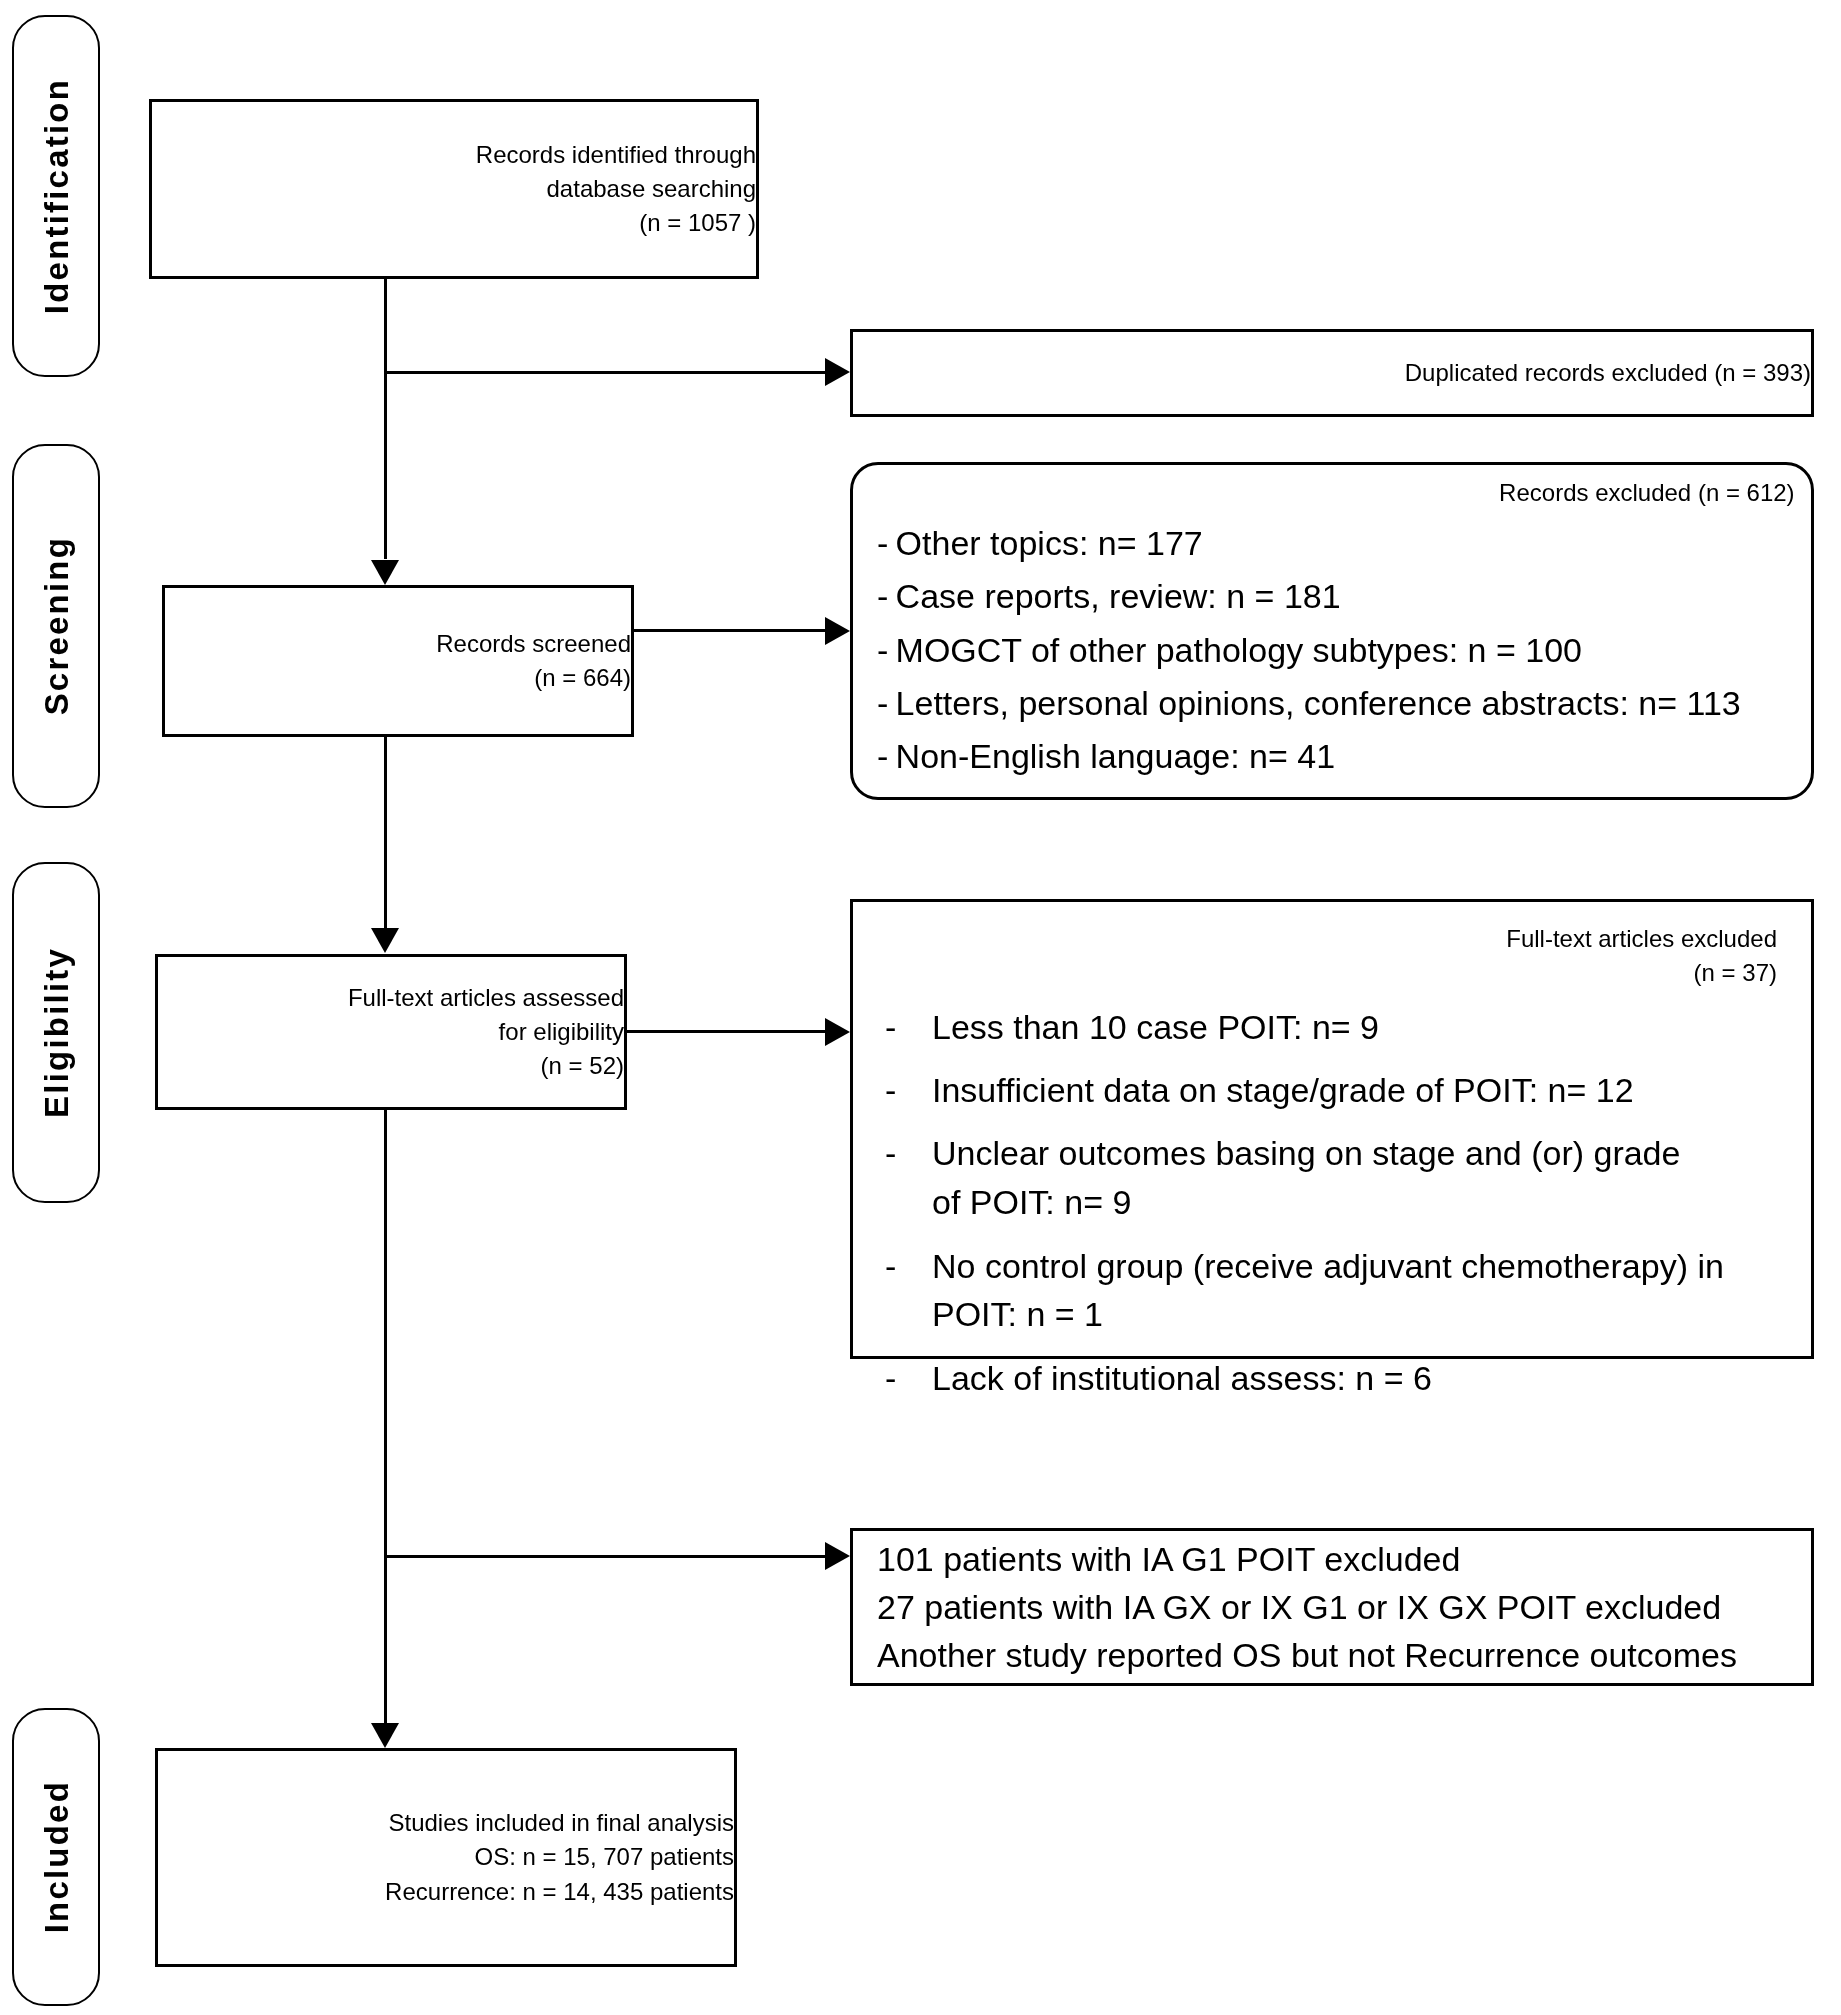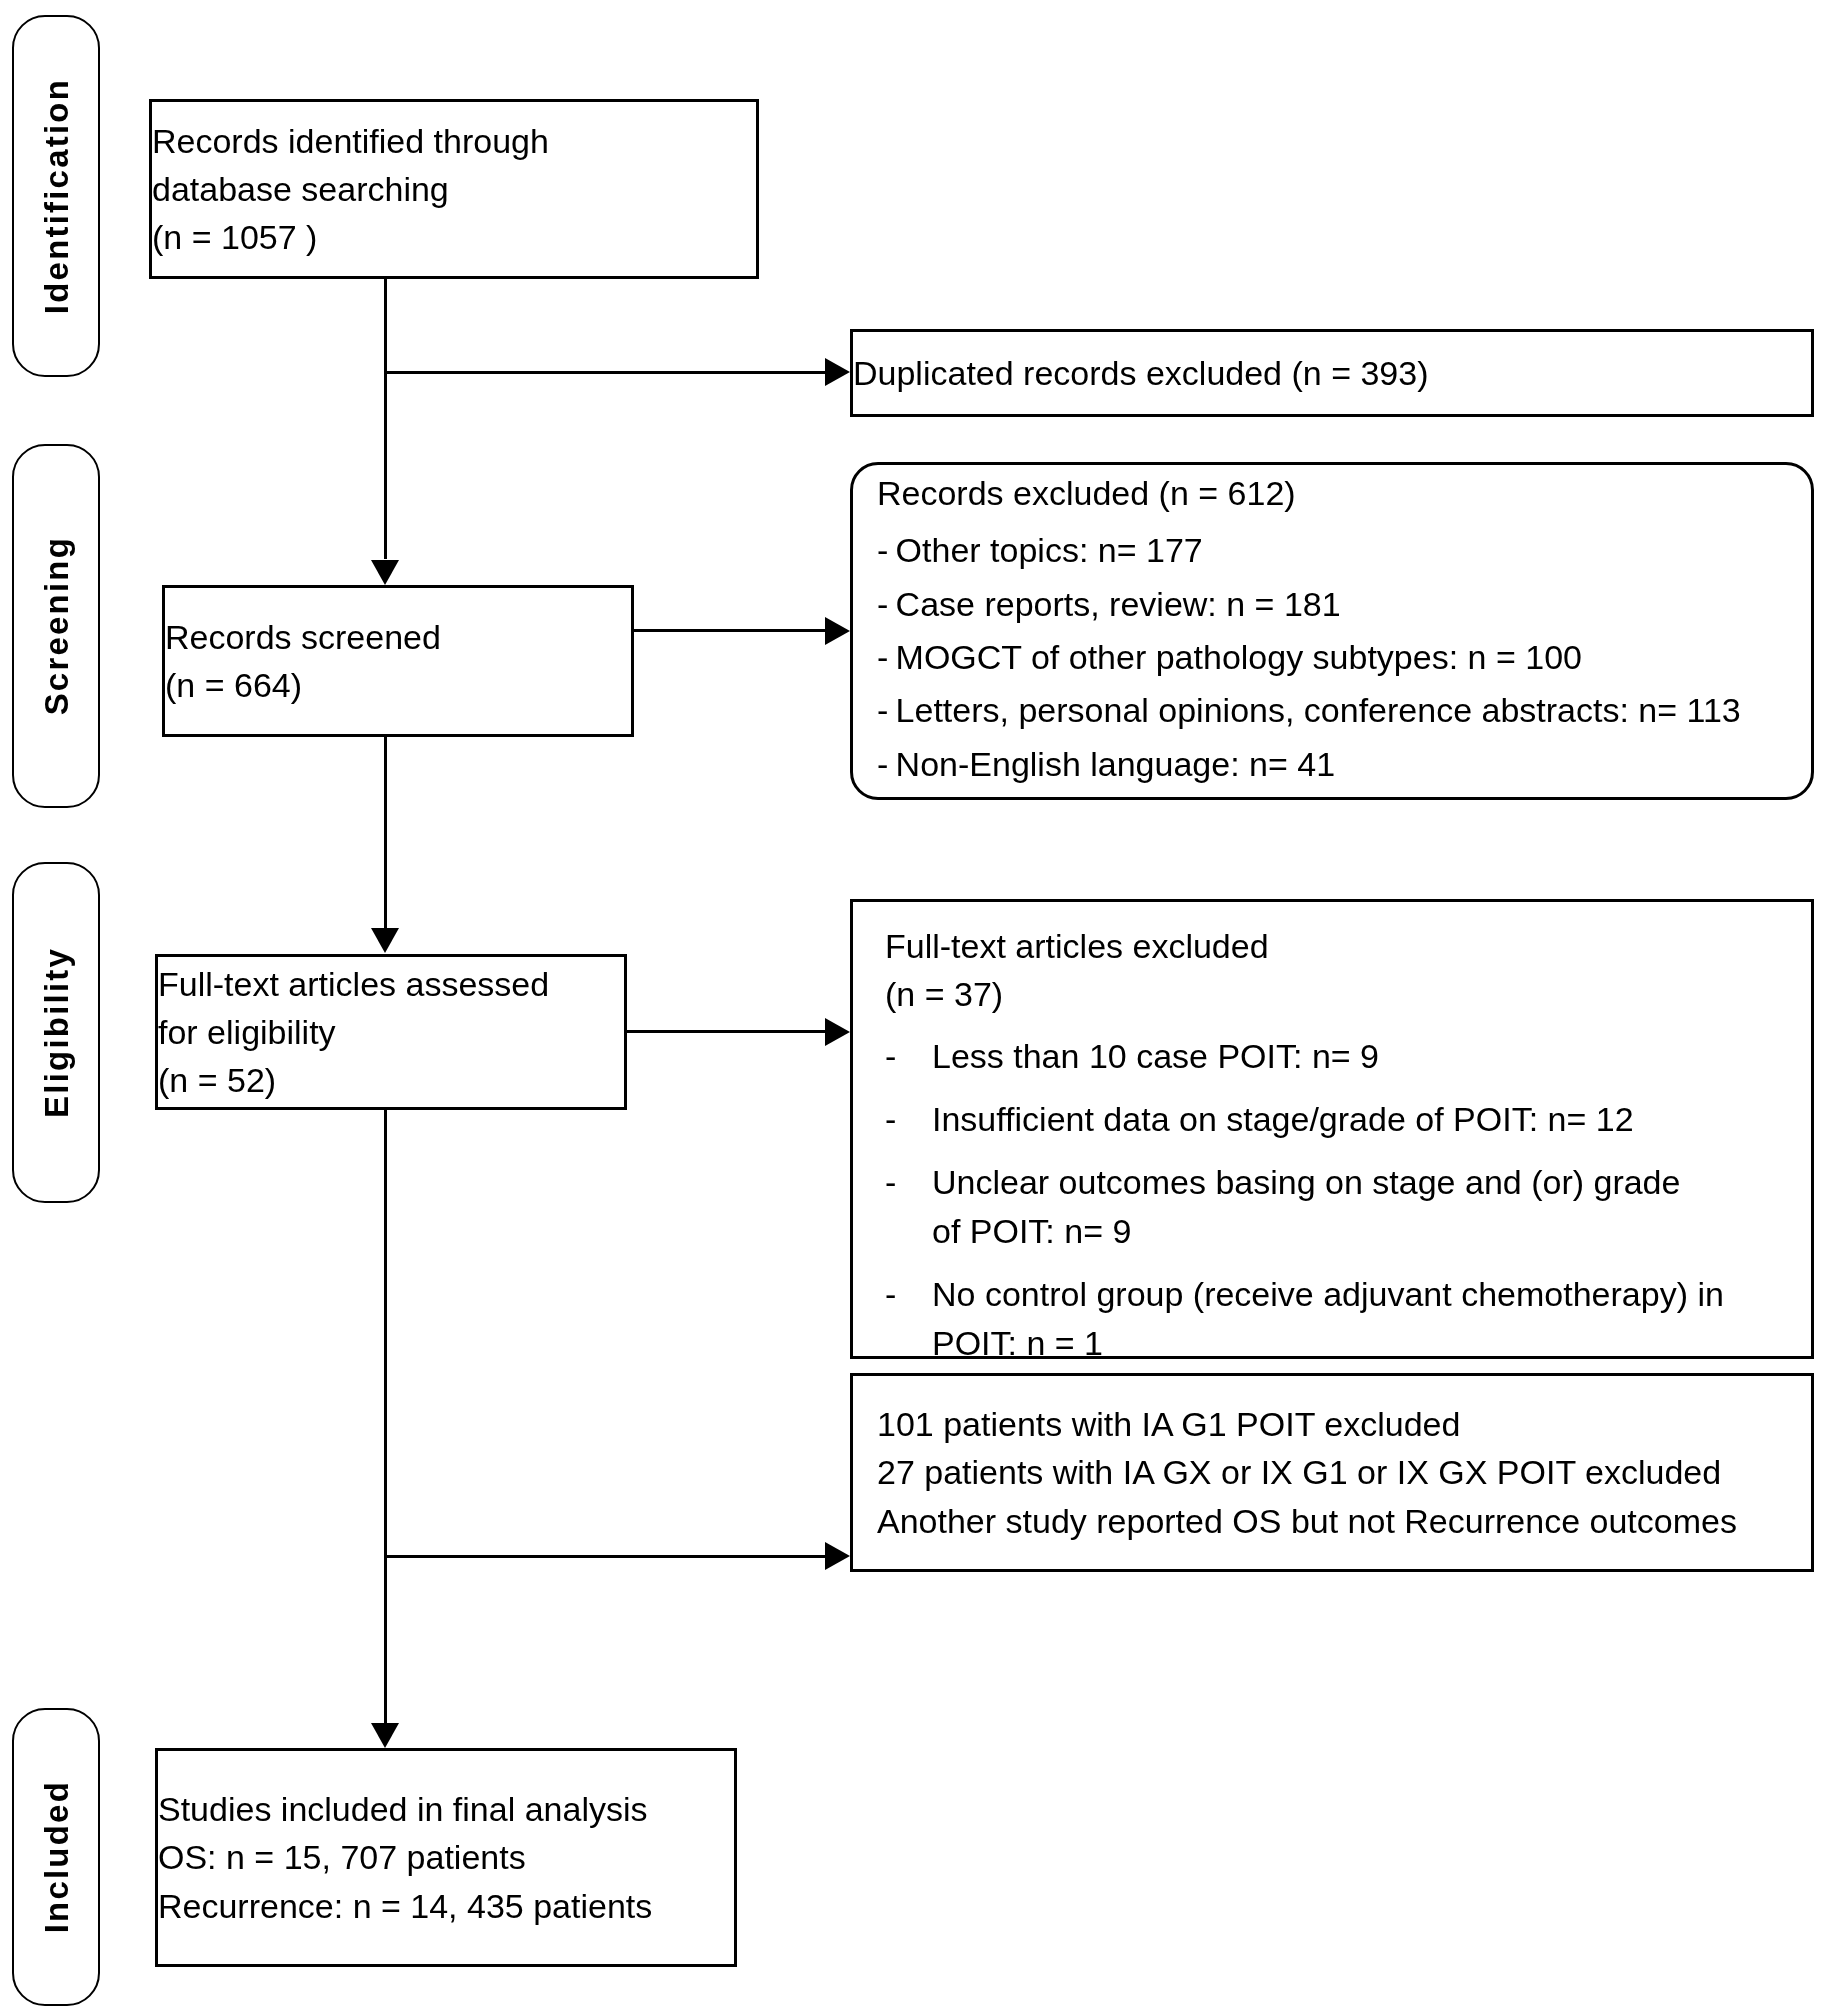--- a/index.html
+++ b/index.html
@@ -31,21 +31,21 @@
     border:3.3px solid #000;
     background:#fff;
     box-sizing:border-box;
     display:flex;
     flex-direction:column;
     justify-content:center;
   }
   .box.center{align-items:center;text-align:center;}
   .box.left{align-items:flex-start;text-align:left;}
   .box .line{font-size:34px;line-height:1.42;white-space:nowrap;}
-  .box .title{font-size:34px;line-height:1.42;text-align:left;width:100%;}
+  .box .title{font-size:24px;line-height:1.42;text-align:right;width:100%;}
 
   .pad-l{padding-left:24px;padding-right:16.4px;}
   .pad-lr{padding-left:32px;padding-right:34px;}
 
   
   .dashlist{list-style:none;margin:0;padding:0;width:100%;}
   .dashlist li{
     font-size:34px;line-height:1.44;
     display:flex;
     margin:0 0 4.4px 0;
@@ -187,20 +187,20 @@
         <span class="mk">-</span>
         <span class="tx" style="white-space:normal;max-width:811px;">No control group (receive adjuvant chemotherapy) in POIT: n = 1</span>
       </li>
       <li>
         <span class="mk">-</span>
         <span class="tx">Lack of institutional assess: n = 6</span>
       </li>
     </ul>
   </div>
 
-  <div class="box left pad-l" style="left:850px;top:1373px;width:964px;height:199px;">
+  <div class="box left pad-l" style="left:850px;top:1528px;width:964px;height:158px;">
     <div class="line">101 patients with IA G1 POIT excluded</div>
     <div class="line">27 patients with IA GX or IX G1 or IX GX POIT excluded</div>
     <div class="line">Another study reported OS but not Recurrence outcomes</div>
   </div>
 
 </div>
 
 
 </body></html>

